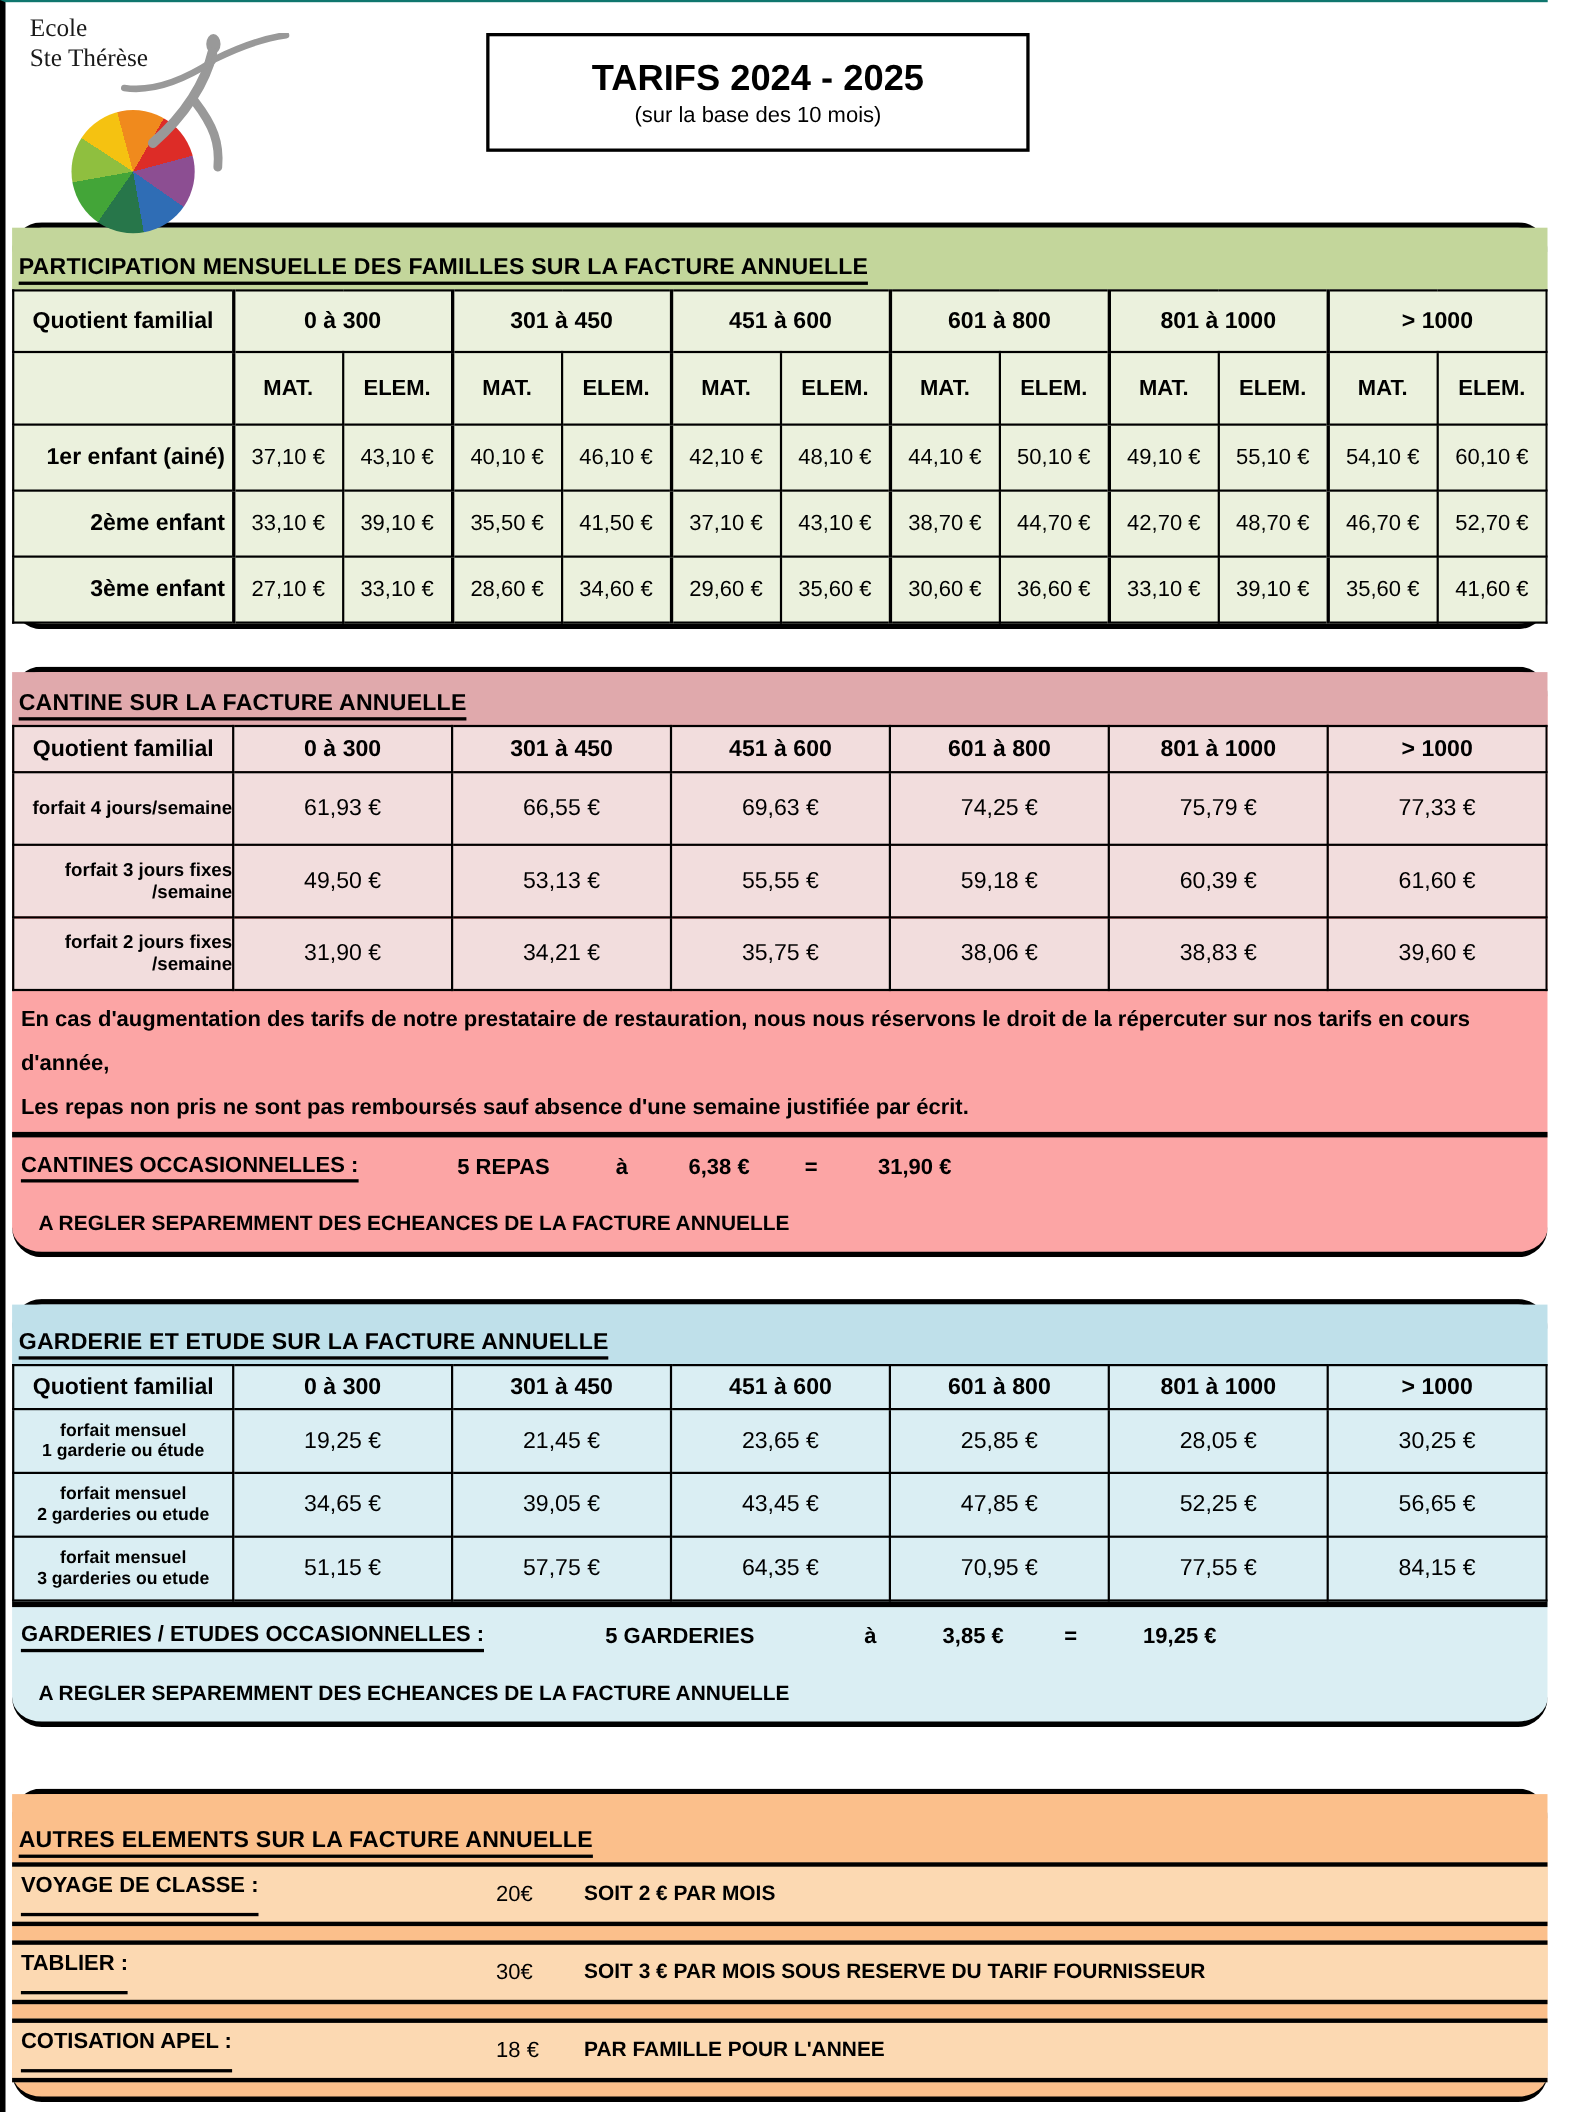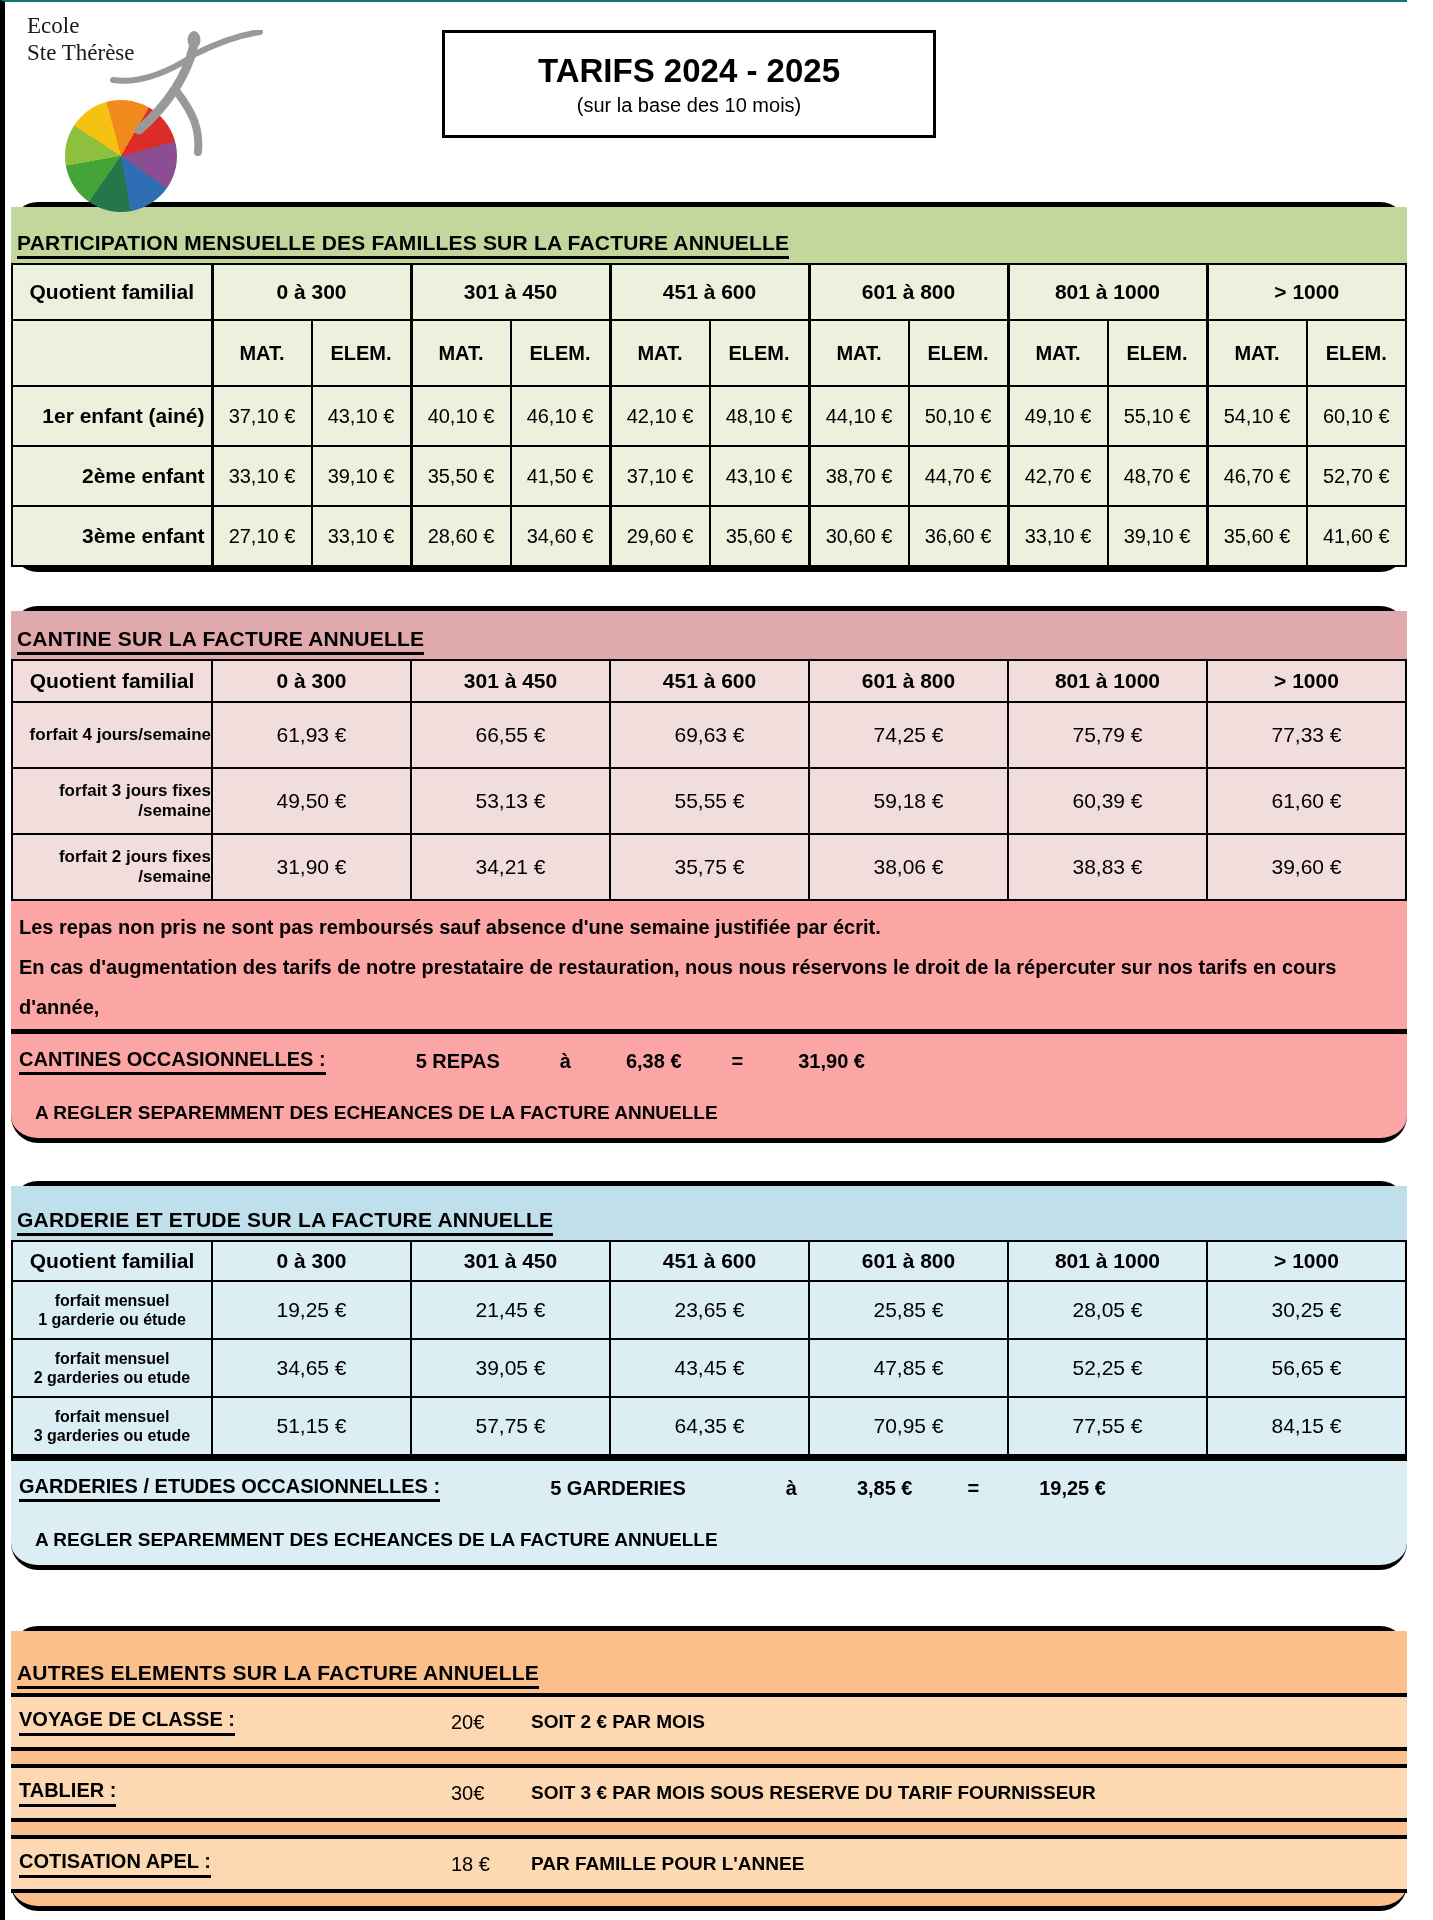--- a/index.html
+++ b/index.html
@@ -51,21 +51,21 @@
   .blue .band{background:#bfe0ea;height:54px;box-sizing:border-box;}
   .gtab td{font-size:21px;background:#daeef3;}
   .gtab .hrow td{height:38px;font-weight:700;font-size:21px;}
   .gtab .drow td{height:56px;}
   .gtab .rowlabel{font-weight:700;font-size:16px;line-height:19px;}
   
   .orange{background:#fbbf8b;}
   .orange .band{background:#fbbf8b;height:62px;box-sizing:border-box;}
   .orow{background:#fcd9b2;border-top:4px solid #000;border-bottom:4px solid #000;height:50px;
         display:grid;grid-template-columns:440px 80px auto;align-items:center;margin-bottom:13px;}
-  .orow .lab{justify-self:start;margin-left:8px;font-size:20px;font-weight:700;border-bottom:3px solid #000;padding-bottom:2px;text-align:right;}
+  .orow .lab{justify-self:start;margin-left:8px;font-size:20px;font-weight:700;border-bottom:3px solid #000;padding-bottom:13px;text-align:right;}
   .orow .amt{font-size:20px;}
   .orow .dsc{font-size:19px;font-weight:bold;}
   .m90{margin-left:90px;} .m60{margin-left:60px;} .m55{margin-left:55px;} .m50{margin-left:50px;}
   .m110{margin-left:110px;} .m100{margin-left:100px;}
 </style>
 </head>
 <body>
 
 <div class="page">
 
@@ -225,22 +225,22 @@
         <td>31,90 €</td>
         <td>34,21 €</td>
         <td>35,75 €</td>
         <td>38,06 €</td>
         <td>38,83 €</td>
         <td>39,60 €</td>
       </tr>
     </tbody>
       </table>
     <div class="notes">
+      <div>En cas d'augmentation des tarifs de notre prestataire de restauration, nous nous réservons le droit de la répercuter sur nos tarifs en cours d'année,</div>
       <div>Les repas non pris ne sont pas remboursés sauf absence d'une semaine justifiée par écrit.</div>
-      <div>En cas d'augmentation des tarifs de notre prestataire de restauration, nous nous réservons le droit de la répercuter sur nos tarifs en cours d'année,</div>
     </div>
     <div class="occ">
       <span class="u">CANTINES OCCASIONNELLES :</span>
       <span class="m90">5  REPAS</span>
       <span class="m60">à</span>
       <span class="m55">6,38 €</span>
       <span class="m50">=</span>
       <span class="m55">31,90 €</span>
     </div>
     <div class="regler">A REGLER SEPAREMMENT DES ECHEANCES DE LA FACTURE ANNUELLE</div>

